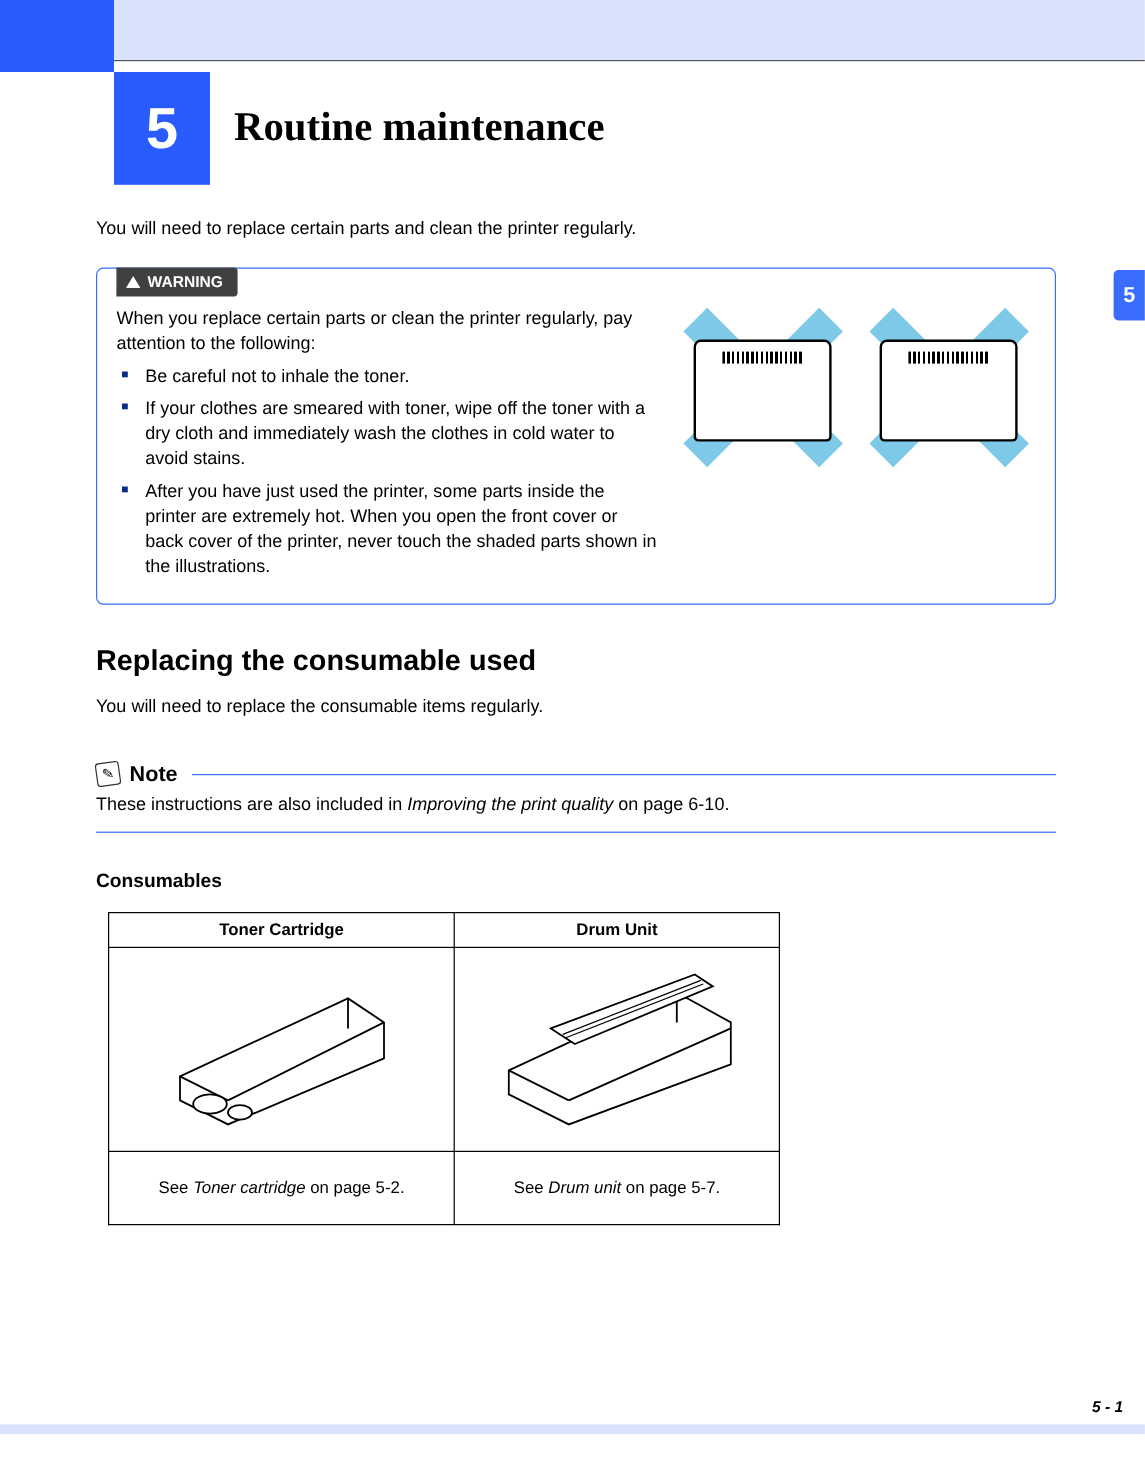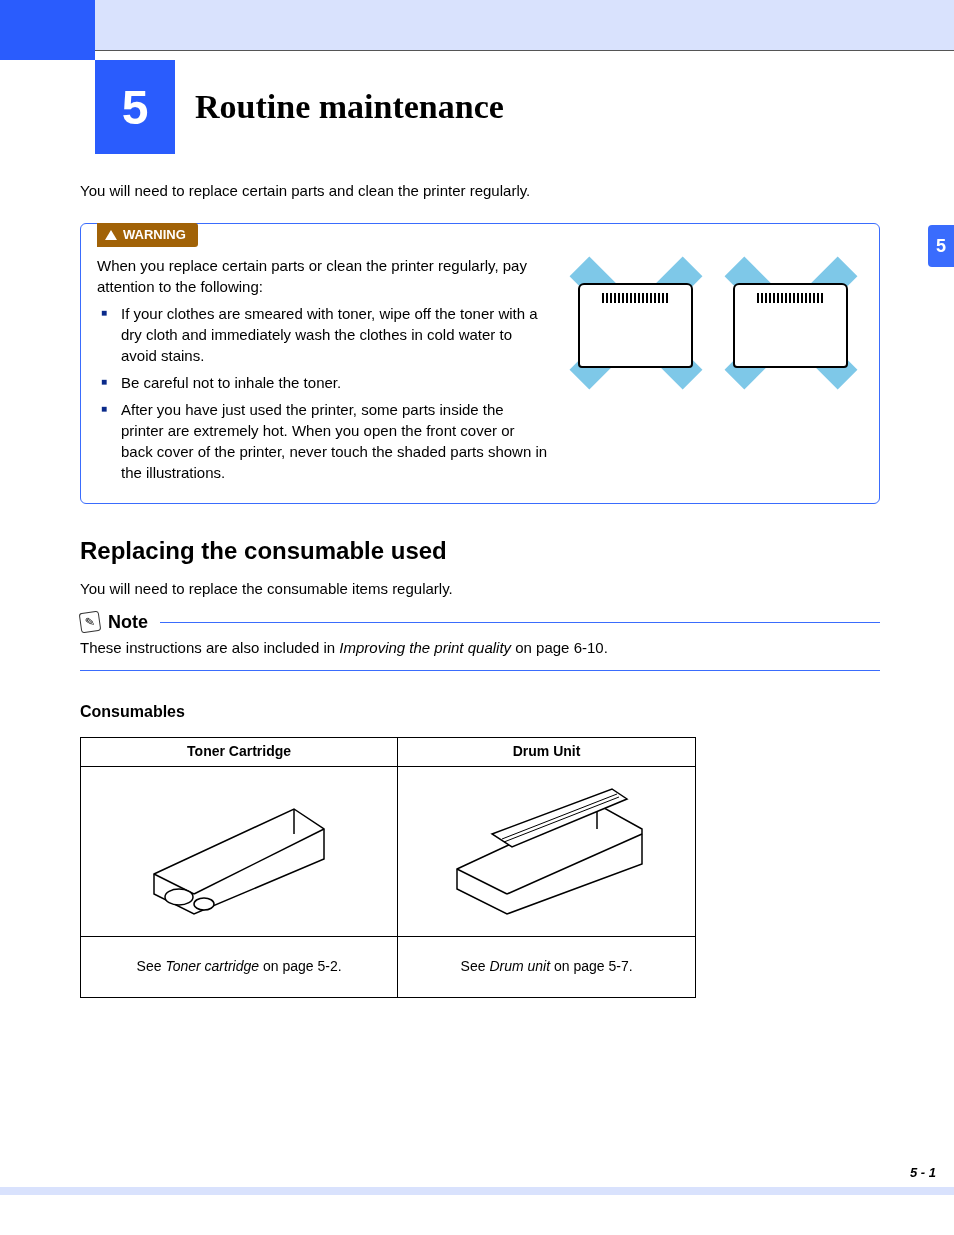--- a/index.html
+++ b/index.html
@@ -71,21 +71,21 @@
   .intro { margin-bottom: 22px; }
   .warning-box {
     border: 1.5px solid #3a6cfd;
     border-radius: 6px;
     padding: 0;
     margin-bottom: 30px;
   }
   .warning-tab {
     display: inline-flex;
     align-items: center;
-    background: #a16207;
+    background: #404040;
     color: #fff;
     font-weight: bold;
     font-size: 13px;
     padding: 3px 12px 3px 8px;
     border-radius: 0 3px 3px 0;
     margin-top: -1px;
     margin-left: 16px;
     gap: 6px;
   }
   .warning-tab .tri {
@@ -167,21 +167,21 @@
     display: flex;
     align-items: center;
     justify-content: center;
     border-radius: 4px 0 0 4px;
   }
   .section-title {
     font-size: 24px;
     font-weight: bold;
     margin-bottom: 10px;
   }
-  .section-text { margin-bottom: 11px; }
+  .section-text { margin-bottom: 34px; }
   .note-block { margin-bottom: 30px; }
   .note-header {
     display: flex;
     align-items: center;
     gap: 8px;
     margin-bottom: 2px;
   }
   .note-icon {
     width: 20px; height: 20px;
     border: 1.5px solid #333;
@@ -204,21 +204,22 @@
     border-top: 1px solid #3a6cfd;
     margin-top: 12px;
   }
   .subsection-title {
     font-size: 16px;
     font-weight: bold;
     margin: 20px 0 14px 0;
   }
   .consumables-table {
     border-collapse: collapse;
-    width: 616px;
+    width: 560px;
+    margin-left: 10px;
   }
   .consumables-table th, .consumables-table td {
     border: 1px solid #000;
     text-align: center;
     font-size: 14px;
   }
   .consumables-table th {
     padding: 4px;
     font-weight: bold;
   }
@@ -267,22 +268,22 @@
 
   <div class="warning-box">
     <div class="warning-tab">
       <span class="tri"></span>
       <span>WARNING</span>
     </div>
     <div class="warning-body">
       <div class="warning-text">
         <p>When you replace certain parts or clean the printer regularly, pay attention to the following:</p>
         <ul class="warning-list">
+          <li>Be careful not to inhale the toner.</li>
           <li>If your clothes are smeared with toner, wipe off the toner with a dry cloth and immediately wash the clothes in cold water to avoid stains.</li>
-          <li>Be careful not to inhale the toner.</li>
           <li>After you have just used the printer, some parts inside the printer are extremely hot. When you open the front cover or back cover of the printer, never touch the shaded parts shown in the illustrations.</li>
         </ul>
       </div>
       <div class="warning-images">
         <div class="printer-illus">
           <div class="x-mark"></div>
           <div class="printer-body"></div>
         </div>
         <div class="printer-illus">
           <div class="x-mark"></div>

